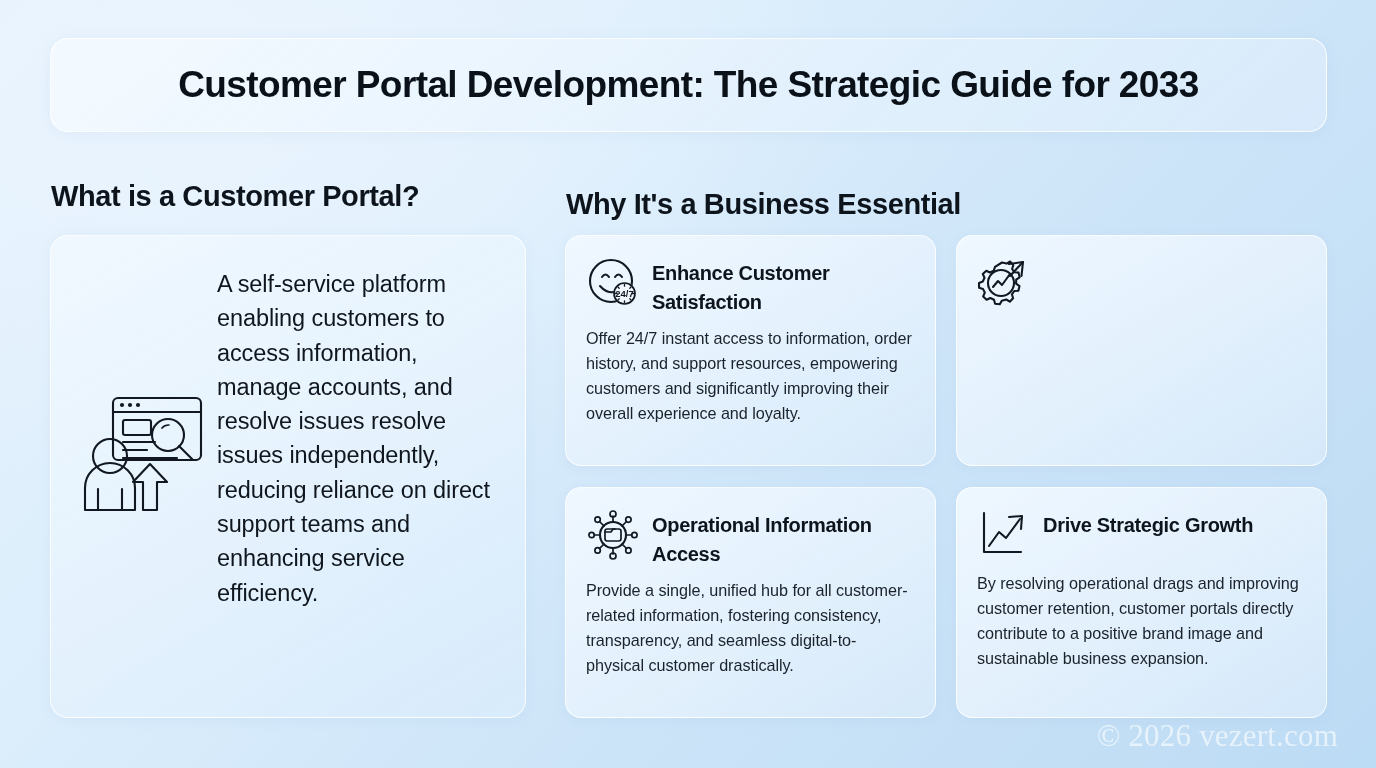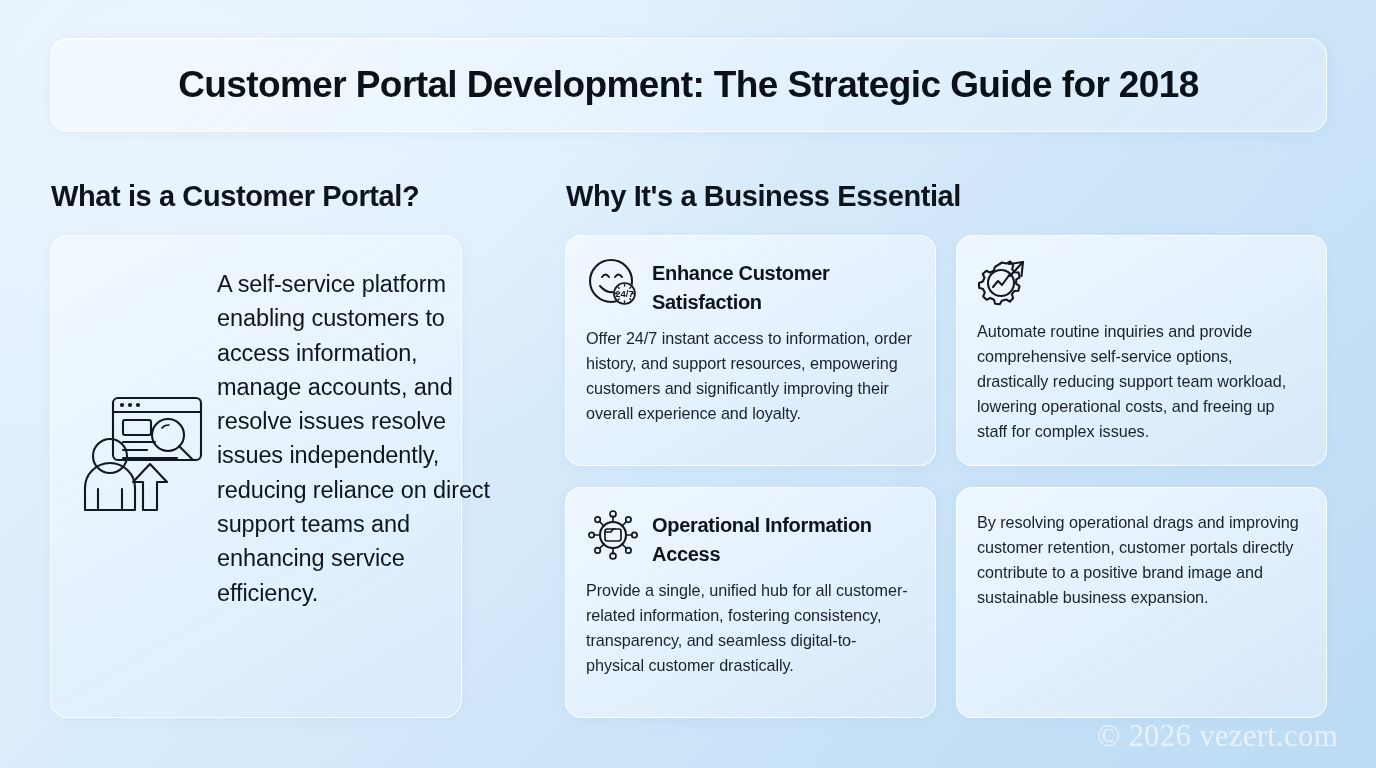--- a/index.html
+++ b/index.html
@@ -49,28 +49,28 @@
   
   .section-heading {
     position: absolute;
     font-size: 29px;
     font-weight: 700;
     letter-spacing: -0.4px;
     color: #0d141c;
     white-space: nowrap;
   }
   #heading-left  { left: 51px;  top: 180px; }
-  #heading-right { left: 566px; top: 180px; }
+  #heading-right { left: 566px; top: 188px; }
 
   
   .definition-card {
     position: absolute;
     left: 50px;
     top: 235px;
-    width: 412px;
+    width: 476px;
     height: 483px;
     border-radius: 18px;
     background: linear-gradient(150deg, rgba(240,248,255,0.95) 0%, rgba(231,243,253,0.88) 48%, rgba(216,235,251,0.85) 100%);
     border: 1.5px solid rgba(255,255,255,0.80);
     box-shadow: 0 2px 14px rgba(120,160,200,0.09);
   }
   .definition-illustration {
     position: absolute;
     left: 16px;
     top: 140px;
@@ -154,21 +154,21 @@
          stroke-linecap: round; stroke-linejoin: round; }
   .ico-thin { stroke: #111820; stroke-width: 1.7; fill: none;
               stroke-linecap: round; stroke-linejoin: round; }
 </style>
 </head>
 <body>
 
 <div class="poster">
 
   <div class="header-card">
-    <div class="header-title">Customer Portal Development: The Strategic Guide for 2018</div>
+    <div class="header-title">Customer Portal Development: The Strategic Guide for 2033</div>
   </div>
 
   <div class="section-heading" id="heading-left">What is a Customer Portal?</div>
 
   <div class="section-heading" id="heading-right">Why It's a Business Essential</div>
 
   <div class="definition-card">
 
     <div class="definition-illustration">
       <svg viewBox="0 0 150 150" width="150" height="150" aria-hidden="true">
@@ -239,21 +239,20 @@
                                   l-1.1 4.7 l-4.1 0.2 l-2.4 3.3 l1.2 3.9 l-3.3 3.5 l-3.5 -2.2 l-4.5 1.2 l-2 3.6 l-4.7 -0.6 l-1.1 -3.9
                                   l-3.7 -1.8 l-3.7 1.7 l-3.4 -3.3 l1.6 -3.8 l-1.8 -3.7 l-3.9 -1.2 l-0.1 -4.8 l3.8 -1.4 l1.7 -3.7 l-1.7 -3.8
                                   l3.5 -3.3 l3.6 1.8 l3.8 -1.7 l1.3 -3.9 z"></path>
             <circle class="ico" cx="24" cy="27" r="13"></circle>
             <polyline class="ico" points="16,31 21,25 25,29 33,18"></polyline>
             <path class="ico" d="M32 8 l14 -2 l-1.5 14"></path>
             <line class="ico" x1="46" y1="6" x2="33" y2="20"></line>
           </svg>
         </div>
       </div>
-      <div class="feature-body">Automate routine inquiries and provide comprehensive self-service options, drastically reducing support team workload, lowering operational costs, and freeing up staff for complex issues.</div>
     </div>
 
     <div class="feature-card">
       <div class="feature-head">
         <div class="feature-icon">
           <svg viewBox="0 0 54 54" width="54" height="54" aria-hidden="true">
             <circle class="ico" cx="27" cy="27" r="13"></circle>
             <rect class="ico-thin" x="19" y="21" width="16" height="12" rx="2.2"></rect>
             <path class="ico-thin" d="M19 24 h6 l2 -3 h2"></path>
 
@@ -275,20 +274,30 @@
             <circle class="ico-thin" cx="11.6" cy="42.4" r="2.7"></circle>
             <circle class="ico-thin" cx="42.4" cy="42.4" r="2.7"></circle>
           </svg>
         </div>
         <div class="feature-title">Operational Information Access</div>
       </div>
       <div class="feature-body">Provide a single, unified hub for all customer-related information, fostering consistency, transparency, and seamless digital-to-physical customer drastically.</div>
     </div>
 
     <div class="feature-card">
+      <div class="feature-head">
+        <div class="feature-icon">
+          <svg viewBox="0 0 54 54" width="54" height="54" aria-hidden="true">
+            <polyline class="ico" points="7,5 7,44 44,44"></polyline>
+            <polyline class="ico" points="12,38 22,24 29,30 43,11"></polyline>
+            <polyline class="ico" points="32,9 45,8 44,21"></polyline>
+          </svg>
+        </div>
+        <div class="feature-title">Drive Strategic Growth</div>
+      </div>
       <div class="feature-body">By resolving operational drags and improving customer retention, customer portals directly contribute to a positive brand image and sustainable business expansion.</div>
     </div>
 
   </div>
 
   <div class="watermark">© 2026 vezert.com</div>
 
 </div>
 
 </body></html>

